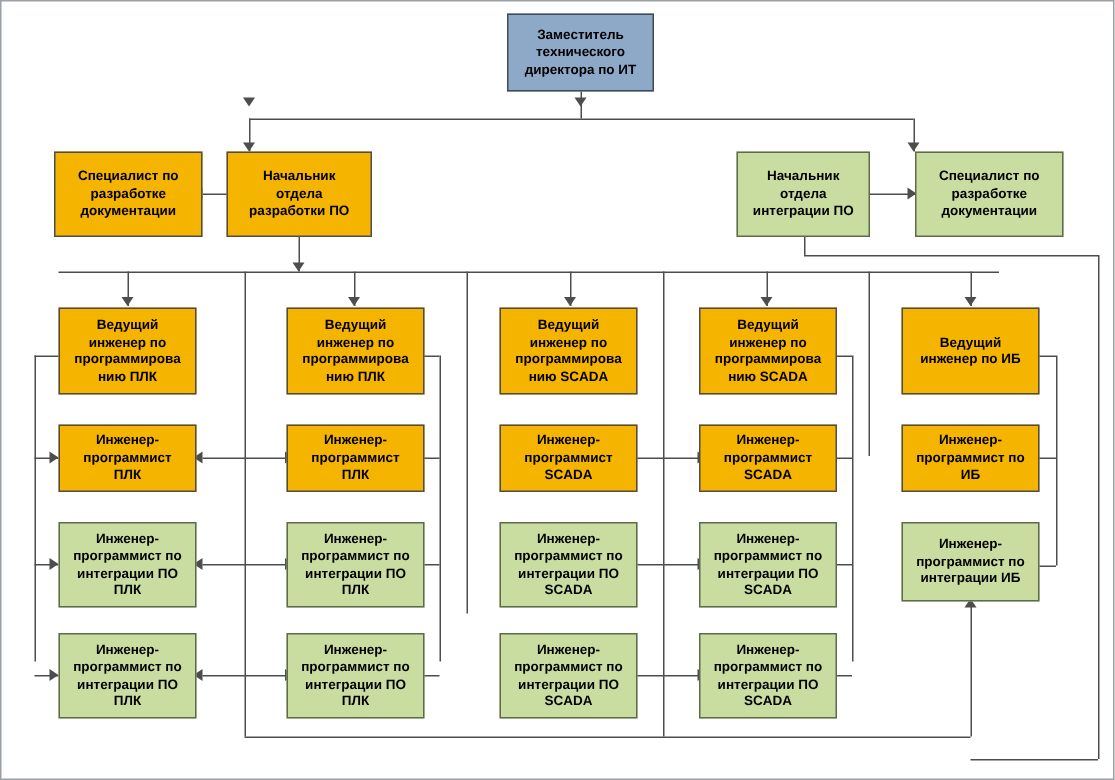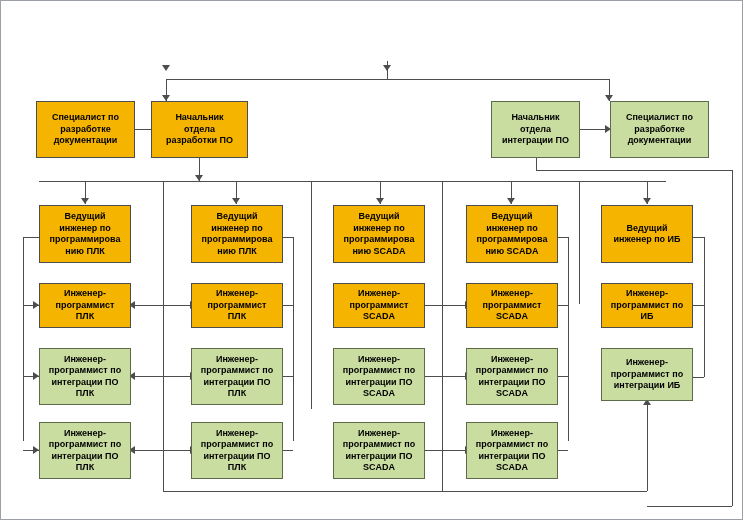--- a/index.html
+++ b/index.html
@@ -146,20 +146,23 @@
   <div class="ar ar-r" style="left:189px;top:445px;"></div>
   <div class="hl" style="left:409px;top:449px;width:61px;"></div>
   <div class="ar ar-l" style="left:403px;top:445px;"></div>
   <div class="ar ar-r" style="left:464px;top:445px;"></div>
 
   <div class="hl" style="left:162px;top:490px;width:484px;"></div>
   <div class="vl" style="left:646px;top:400px;height:90px;"></div>
   <div class="ar ar-u" style="left:642px;top:398px;"></div>
   <div class="hl" style="left:646px;top:505px;width:85px;"></div>
 
+  <div class="node blue" style="left:337px;top:8px;width:98px;height:52px;">
+    <span>Заместитель<br>технического<br>директора по ИТ</span>
+  </div>
 
   <div class="node amber" style="left:35px;top:100px;width:99px;height:57px;">
     <span>Специалист по<br>разработке<br>документации</span>
   </div>
 
   <div class="node amber" style="left:150px;top:100px;width:97px;height:57px;">
     <span>Начальник<br>отдела<br>разработки ПО</span>
   </div>
 
   <div class="node green" style="left:490px;top:100px;width:89px;height:57px;">

